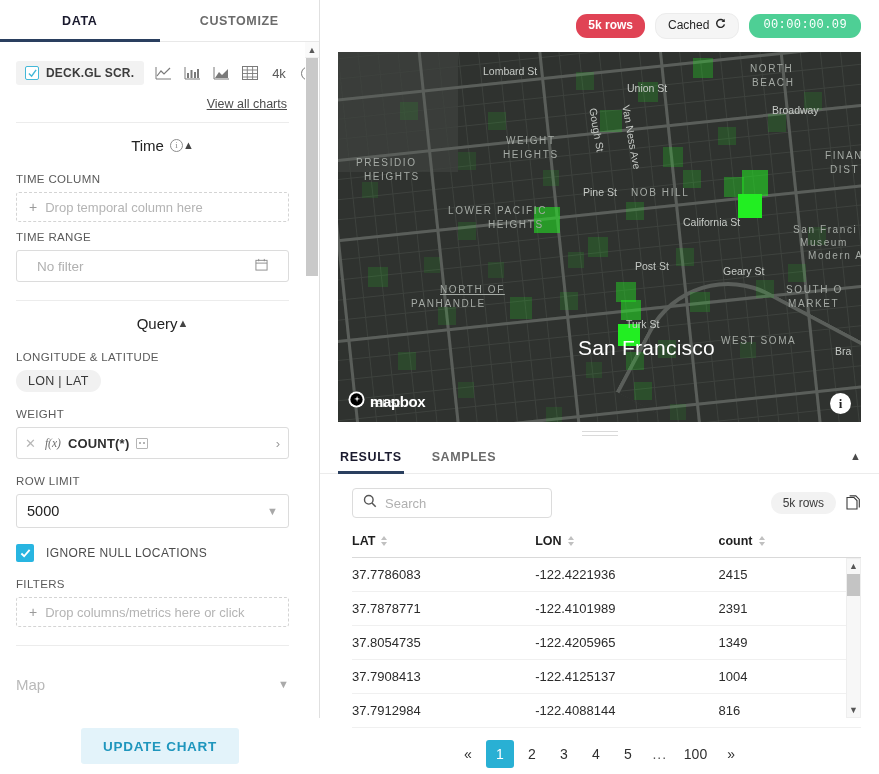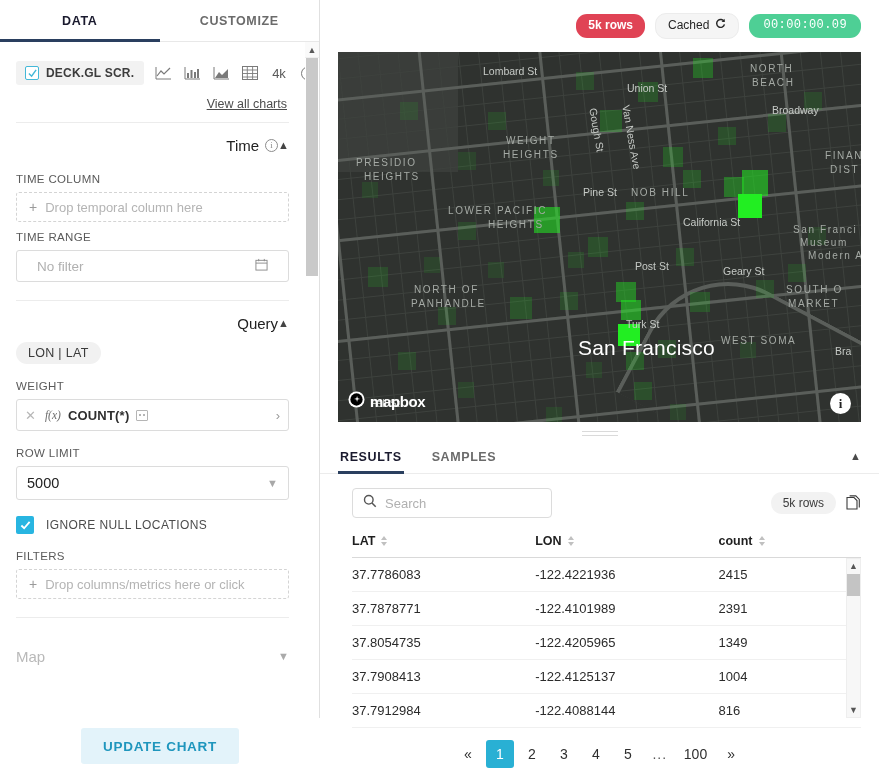--- a/index.html
+++ b/index.html
@@ -81,21 +81,21 @@
   }
   .viz-icon.text-ic { font-size: 13px; font-weight: 500; color: #5a5a5a; }
   .view-all-wrap { text-align: right; padding-bottom: 10px; padding-right: 2px; }
   .view-all {
     font-size: 12.5px; color: #4d4d4d; text-decoration: underline; cursor: pointer;
   }
 
   .section { border-top: 1px solid #ececec; padding: 14px 0 4px 0; }
   .section.first { border-top: 1px solid #ececec; }
   .section-head {
-    display: flex; align-items: center; justify-content: flex-end;
+    display: flex; align-items: center; justify-content: center;
     cursor: pointer; padding-bottom: 10px; margin-left: 20px;
   }
   .section-title {
     font-size: 15px; color: #222; display: flex; align-items: center; gap: 6px;
   }
   .info-ic {
     width: 13px; height: 13px; border: 1px solid #8c8c8c; border-radius: 50%;
     color: #8c8c8c; font-size: 9px; display: flex; align-items: center;
     justify-content: center; font-family: "Liberation Serif", serif; line-height: 1;
   }
@@ -389,20 +389,21 @@
                 </svg>
             </span>
           </div>
         </div>
 
         <div class="section" style="margin-top:14px">
           <div class="section-head">
             <span class="section-title">Query</span>
             <span class="chev">▲</span>
           </div>
+          <div class="field-label">LONGITUDE &amp; LATITUDE</div>
           <span class="pill-lonlat">LON | LAT</span>
 
           <div class="field-label" style="margin-top:16px">WEIGHT</div>
           <div class="metric-box">
             <span class="metric-x">✕</span>
             <span class="metric-fx">f(x)</span>
             <span class="metric-txt">COUNT(*)</span>
             <span class="metric-sq"></span>
             <span class="metric-arrow">›</span>
           </div>
@@ -585,21 +586,21 @@
           <div class="maplabel place" style="left: 26px; top: 119px;">HEIGHTS</div>
           <div class="maplabel place" style="left: 168px; top: 83px;">WEIGHT</div>
           <div class="maplabel place" style="left: 165px; top: 97px;">HEIGHTS</div>
           <div class="maplabel place" style="left: 412px; top: 11px;">NORTH</div>
           <div class="maplabel place" style="left: 414px; top: 25px;">BEACH</div>
           <div class="maplabel place" style="left: 293px; top: 135px;">NOB HILL</div>
           <div class="maplabel place" style="left: 487px; top: 98px;">FINAN</div>
           <div class="maplabel place" style="left: 492px; top: 112px; text-align: right;">DIST</div>
           <div class="maplabel place" style="left: 110px; top: 153px;">LOWER PACIFIC</div>
           <div class="maplabel place" style="left: 150px; top: 167px;">HEIGHTS</div>
-          <div class="maplabel place" style="left: 76px; top: 232px;">NORTH OF</div>
+          <div class="maplabel place" style="left: 102px; top: 232px; text-decoration: underline;">NORTH OF</div>
           <div class="maplabel place" style="left: 73px; top: 246px;">PANHANDLE</div>
           <div class="maplabel place" style="left: 383px; top: 283px;">WEST SOMA</div>
           <div class="maplabel place" style="left: 448px; top: 232px;">SOUTH O</div>
           <div class="maplabel place" style="left: 450px; top: 246px;">MARKET</div>
           <div class="maplabel place" style="left: 455px; top: 172px;">San Franci</div>
           <div class="maplabel place" style="left: 462px; top: 185px;">Museum</div>
           <div class="maplabel place" style="left: 470px; top: 198px;">Modern A</div>
           <div class="maplabel street" style="left: 145px; top: 13px;">Lombard St</div>
           <div class="maplabel street" style="left: 289px; top: 30px;">Union St</div>
           <div class="maplabel street" style="left: 434px; top: 52px;">Broadway</div>

